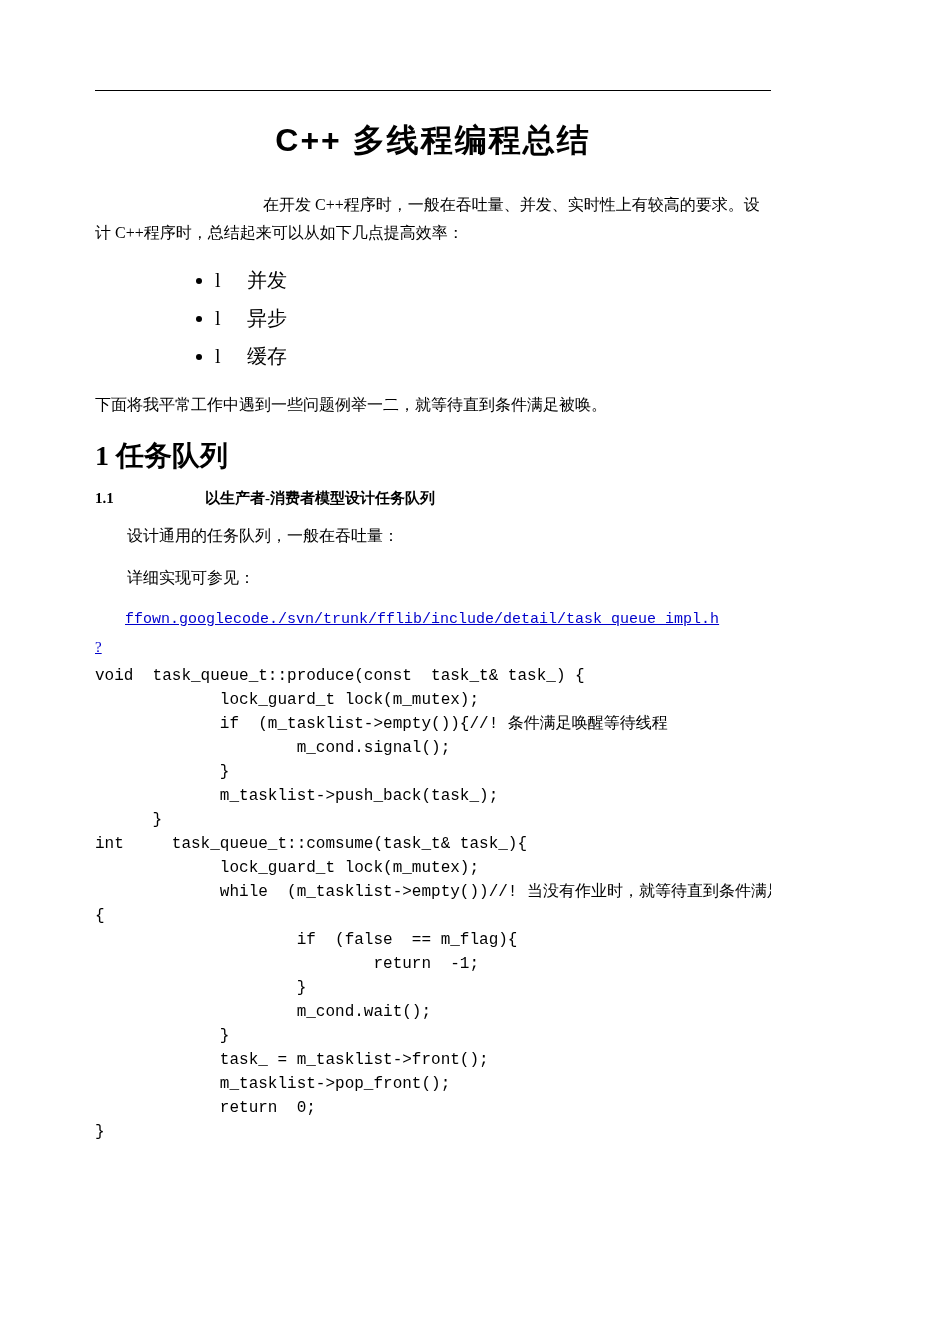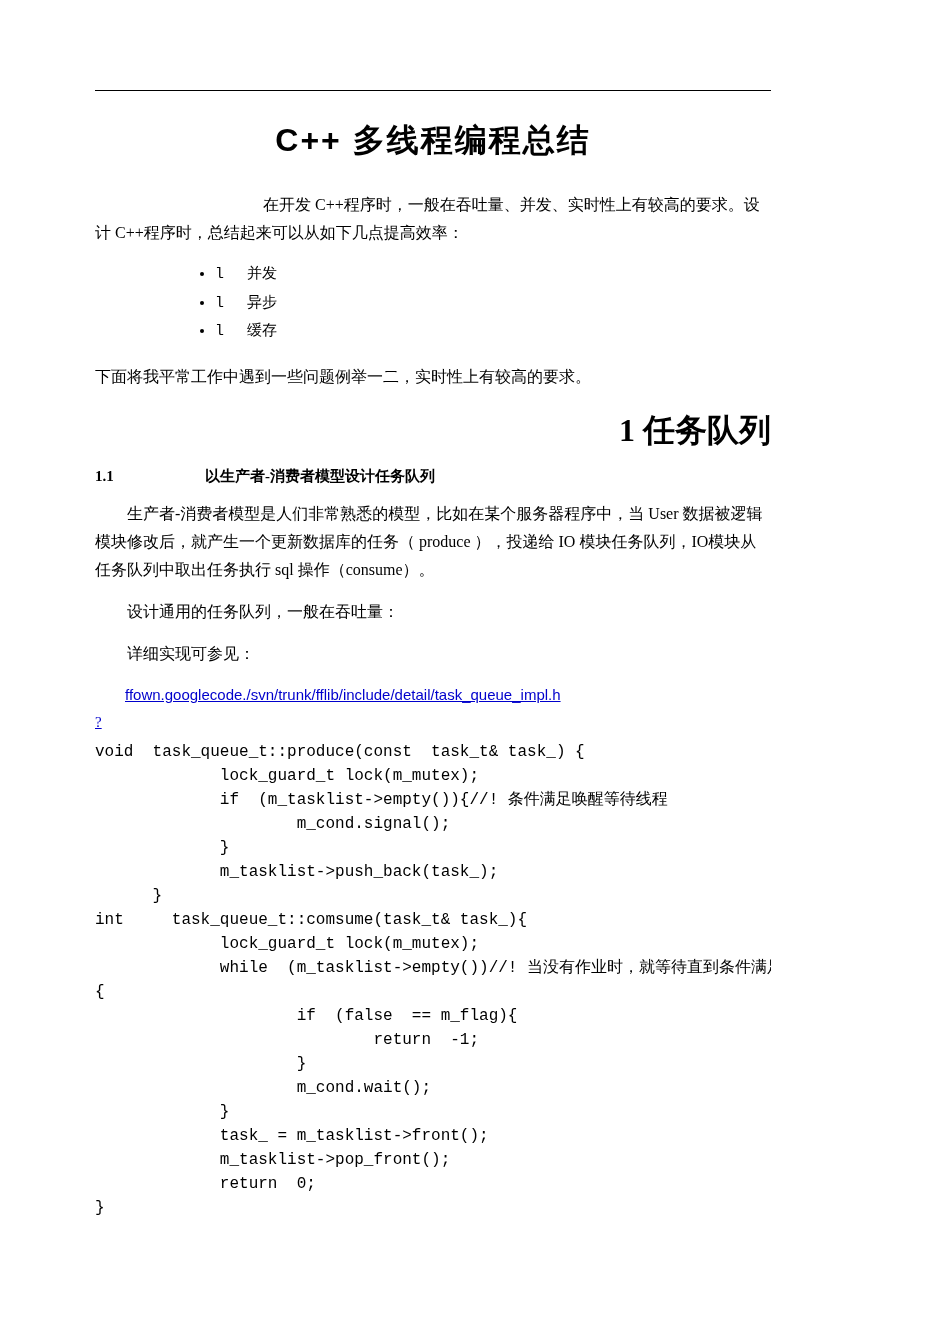--- a/index.html
+++ b/index.html
@@ -34,53 +34,51 @@
     margin: 0 0 14px 0;
     text-indent: 0;
   }
   .indent-first {
     text-indent: 2em;
   }
   ul.points {
     list-style: disc;
     margin: 4px 0 16px 0;
     padding-left: 120px;
-    font-size: 15px;
+    font-size: 20px;
     line-height: 1.9;
-    font-family: Liberation Mono, monospace;
   }
   ul.points li span.num {
     display: inline-block;
     width: 32px;
   }
   h2.section {
-    font-size: 32px;
+    font-size: 28px;
     font-weight: bold;
     font-family: "SimSun", serif;
     margin: 18px 0 10px 0;
-    text-align: right;
   }
   h3.subsection {
     font-size: 15px;
     font-weight: bold;
     font-family: "SimSun", serif;
     margin: 14px 0 14px 0;
   }
   h3.subsection .num {
     display: inline-block;
     width: 110px;
   }
   .body-text {
     font-size: 16px;
     line-height: 1.75;
   }
   .link {
     color: #0000cc;
     text-decoration: underline;
-    font-family: Liberation Sans, sans-serif;
+    font-family: Liberation Mono, monospace;
     font-size: 15px;
   }
   .link-q {
     color: #0000cc;
     text-decoration: underline;
     font-size: 15px;
   }
   pre.code {
     font-family: "Courier New", monospace;
     font-size: 16px;
@@ -102,29 +100,28 @@
   <p class="para body-text" style="text-indent:10.5em;">
     <span>在开发 C++程序时，一般在吞吐量、并发、实时性上有较高的要求。设计 C++程序时，总结起来可以从如下几点提高效率：</span>
   </p>
 
   <ul class="points">
     <li><span class="num">l</span><span>并发</span></li>
     <li><span class="num">l</span><span>异步</span></li>
     <li><span class="num">l</span><span>缓存</span></li>
   </ul>
 
-  <p class="para body-text">下面将我平常工作中遇到一些问题例举一二，实时性上有较高的要求。</p>
+  <p class="para body-text">下面将我平常工作中遇到一些问题例举一二，就等待直到条件满足被唤。</p>
 
   <h2 class="section">1 任务队列</h2>
 
   <h3 class="subsection">
     <span class="num">1.1</span><span>以生产者-消费者模型设计任务队列</span>
   </h3>
 
-  <p class="para body-text indent-first">生产者-消费者模型是人们非常熟悉的模型，比如在某个服务器程序中，当 User 数据被逻辑模块修改后，就产生一个更新数据库的任务（ produce ），投递给 IO 模块任务队列，IO模块从任务队列中取出任务执行 sql 操作（consume）。</p>
 
   <p class="para body-text indent-first">设计通用的任务队列，一般在吞吐量：</p>
 
   <p class="para body-text indent-first">详细实现可参见：</p>
 
   <p class="para" style="text-indent:2em; margin-bottom:2px;">
     <a class="link">ffown.googlecode./svn/trunk/fflib/include/detail/task_queue_impl.h</a>
   </p>
   <p class="para" style="margin:0 0 4px 0;">
     <a class="link-q">?</a>

